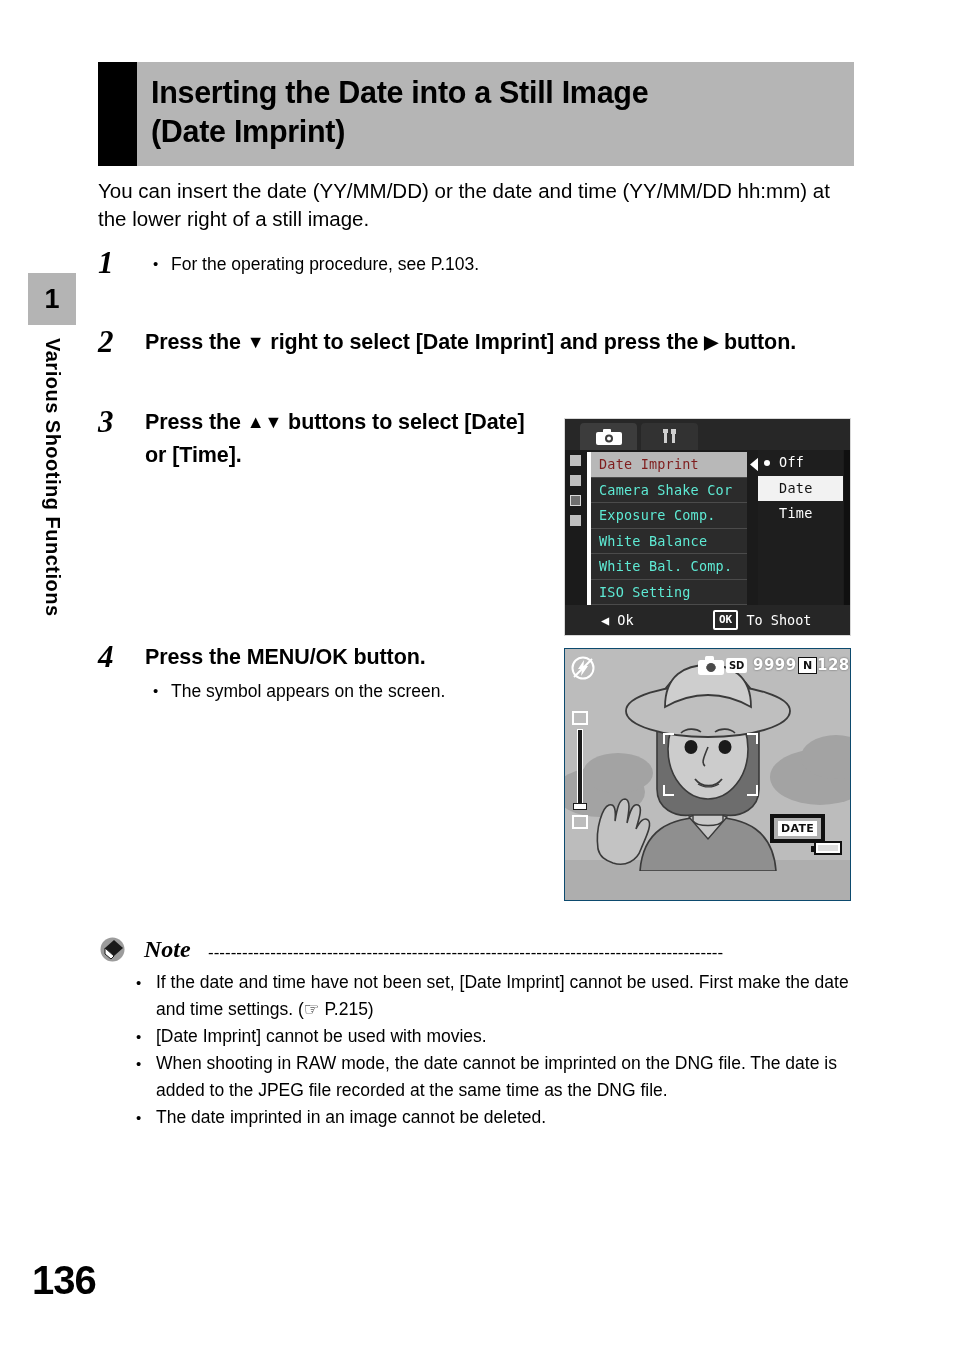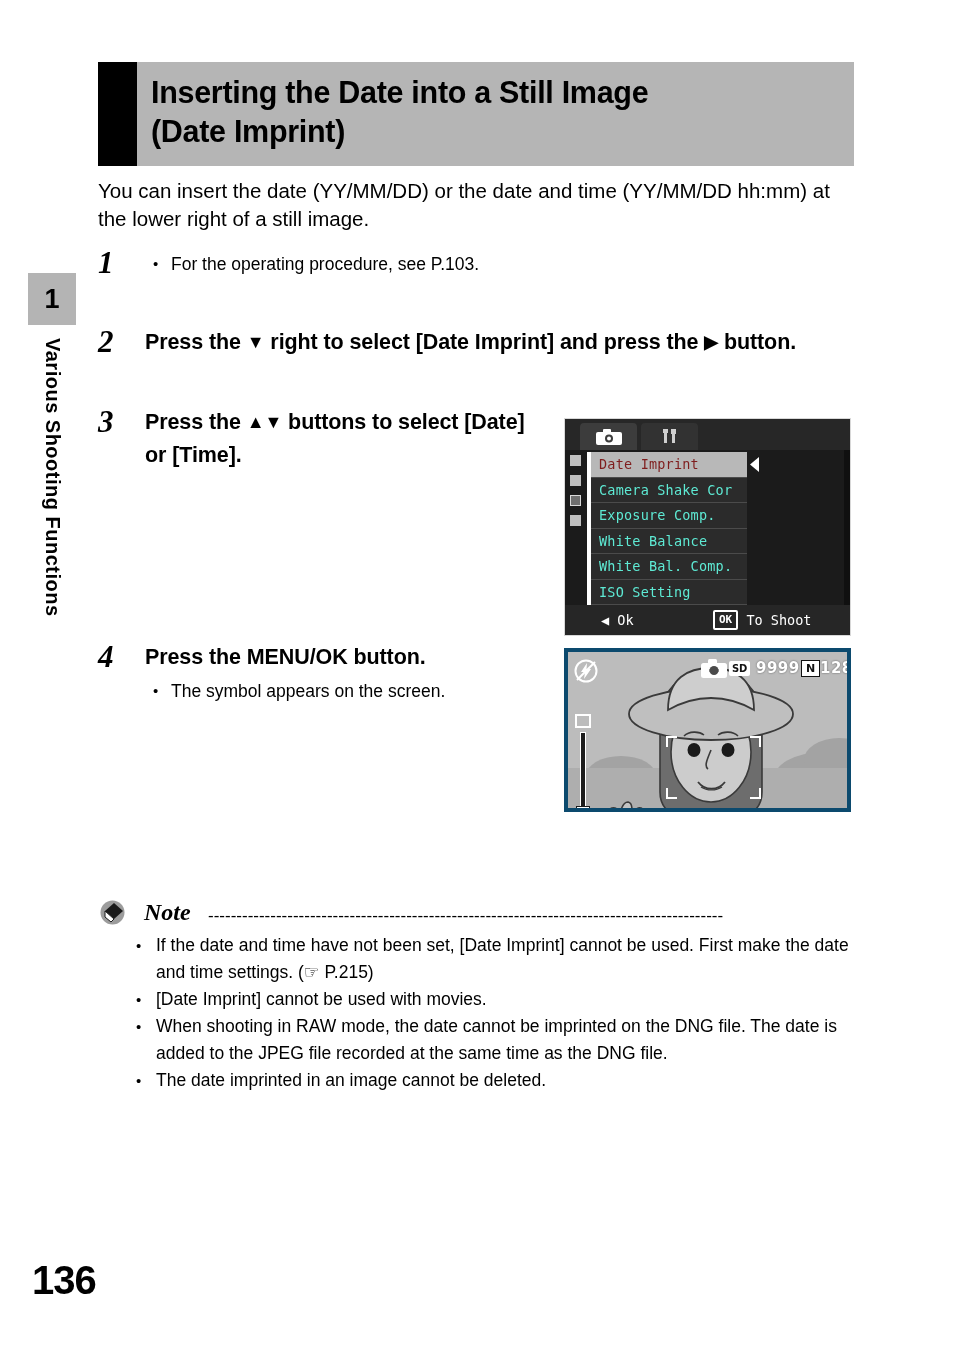--- a/index.html
+++ b/index.html
@@ -165,24 +165,24 @@
   .cm-br { position: absolute; left: 148px; }
   .okbox {
     display: inline-block; border: 2px solid #fff; border-radius: 2px;
     padding: 0 4px; font-size: 11px; line-height: 16px;
     font-weight: bold; vertical-align: 2px;
   }
 
   
   .cam-prev {
     position: absolute; left: 564px; top: 648px;
-    width: 287px; height: 164px;
+    width: 287px; height: 253px;
     background: #b7b7b7;
     overflow: hidden;
-    border: 4px solid #0c4a6e;
+    border: 1px solid #0c4a6e;
     font-family: "DejaVu Sans", sans-serif;
   }
   .cp-sky { position: absolute; inset: 0; background: #bcbcbc; }
   .cp-bush {
     position: absolute; background: #a3a3a3; border-radius: 50%;
   }
   .cp-ground {
     position: absolute; left: 0; bottom: 0; width: 100%; height: 40px;
     background: #aeaeae;
   }
@@ -257,21 +257,21 @@
     width: 4px; height: 6px; background: #111;
   }
   .cp-batt i {
     position: absolute; inset: 2px; background: #dcdcdc; display: block;
   }
 
   
   .note {
     position: absolute; left: 100px; top: 898px; width: 754px;
   }
-  .note-head { position: relative; height: 32px; }
+  .note-head { position: relative; height: 32px; margin-top: 37px; }
   .note-icon {
     position: absolute; left: 0; top: 2px; width: 25px; height: 25px;
   }
   .note-word {
     position: absolute; left: 44px; top: 0;
     font-family: "Liberation Serif", serif;
     font-weight: bold; font-style: italic;
     font-size: 24px; line-height: 28px;
   }
   .note-dashes {
@@ -377,20 +377,25 @@
       <div class="cm-row">Exposure Comp.</div>
       <div class="cm-row">White Balance</div>
       <div class="cm-row">White Bal. Comp.</div>
       <div class="cm-row">ISO Setting</div>
     </div>
 
     <svg class="cm-caret" viewBox="0 0 12 15">
       <path d="M11 0 L2 7.5 L11 15 Z" fill="#ffffff"></path>
     </svg>
 
+    <div class="cm-right">
+      <div class="cm-opt"><span class="dot"></span><span>Off</span></div>
+      <div class="cm-opt hl">Date</div>
+      <div class="cm-opt">Time</div>
+    </div>
     <div class="cm-rightedge"></div>
 
     <div class="cm-bottom">
       <span class="cm-bl"><span>◀</span> <span>Ok</span></span>
       <span class="cm-br"><span class="okbox">OK</span> <span>To Shoot</span></span>
     </div>
   </div>
 
   <div class="cam-prev">
     <div class="cp-sky"></div>

